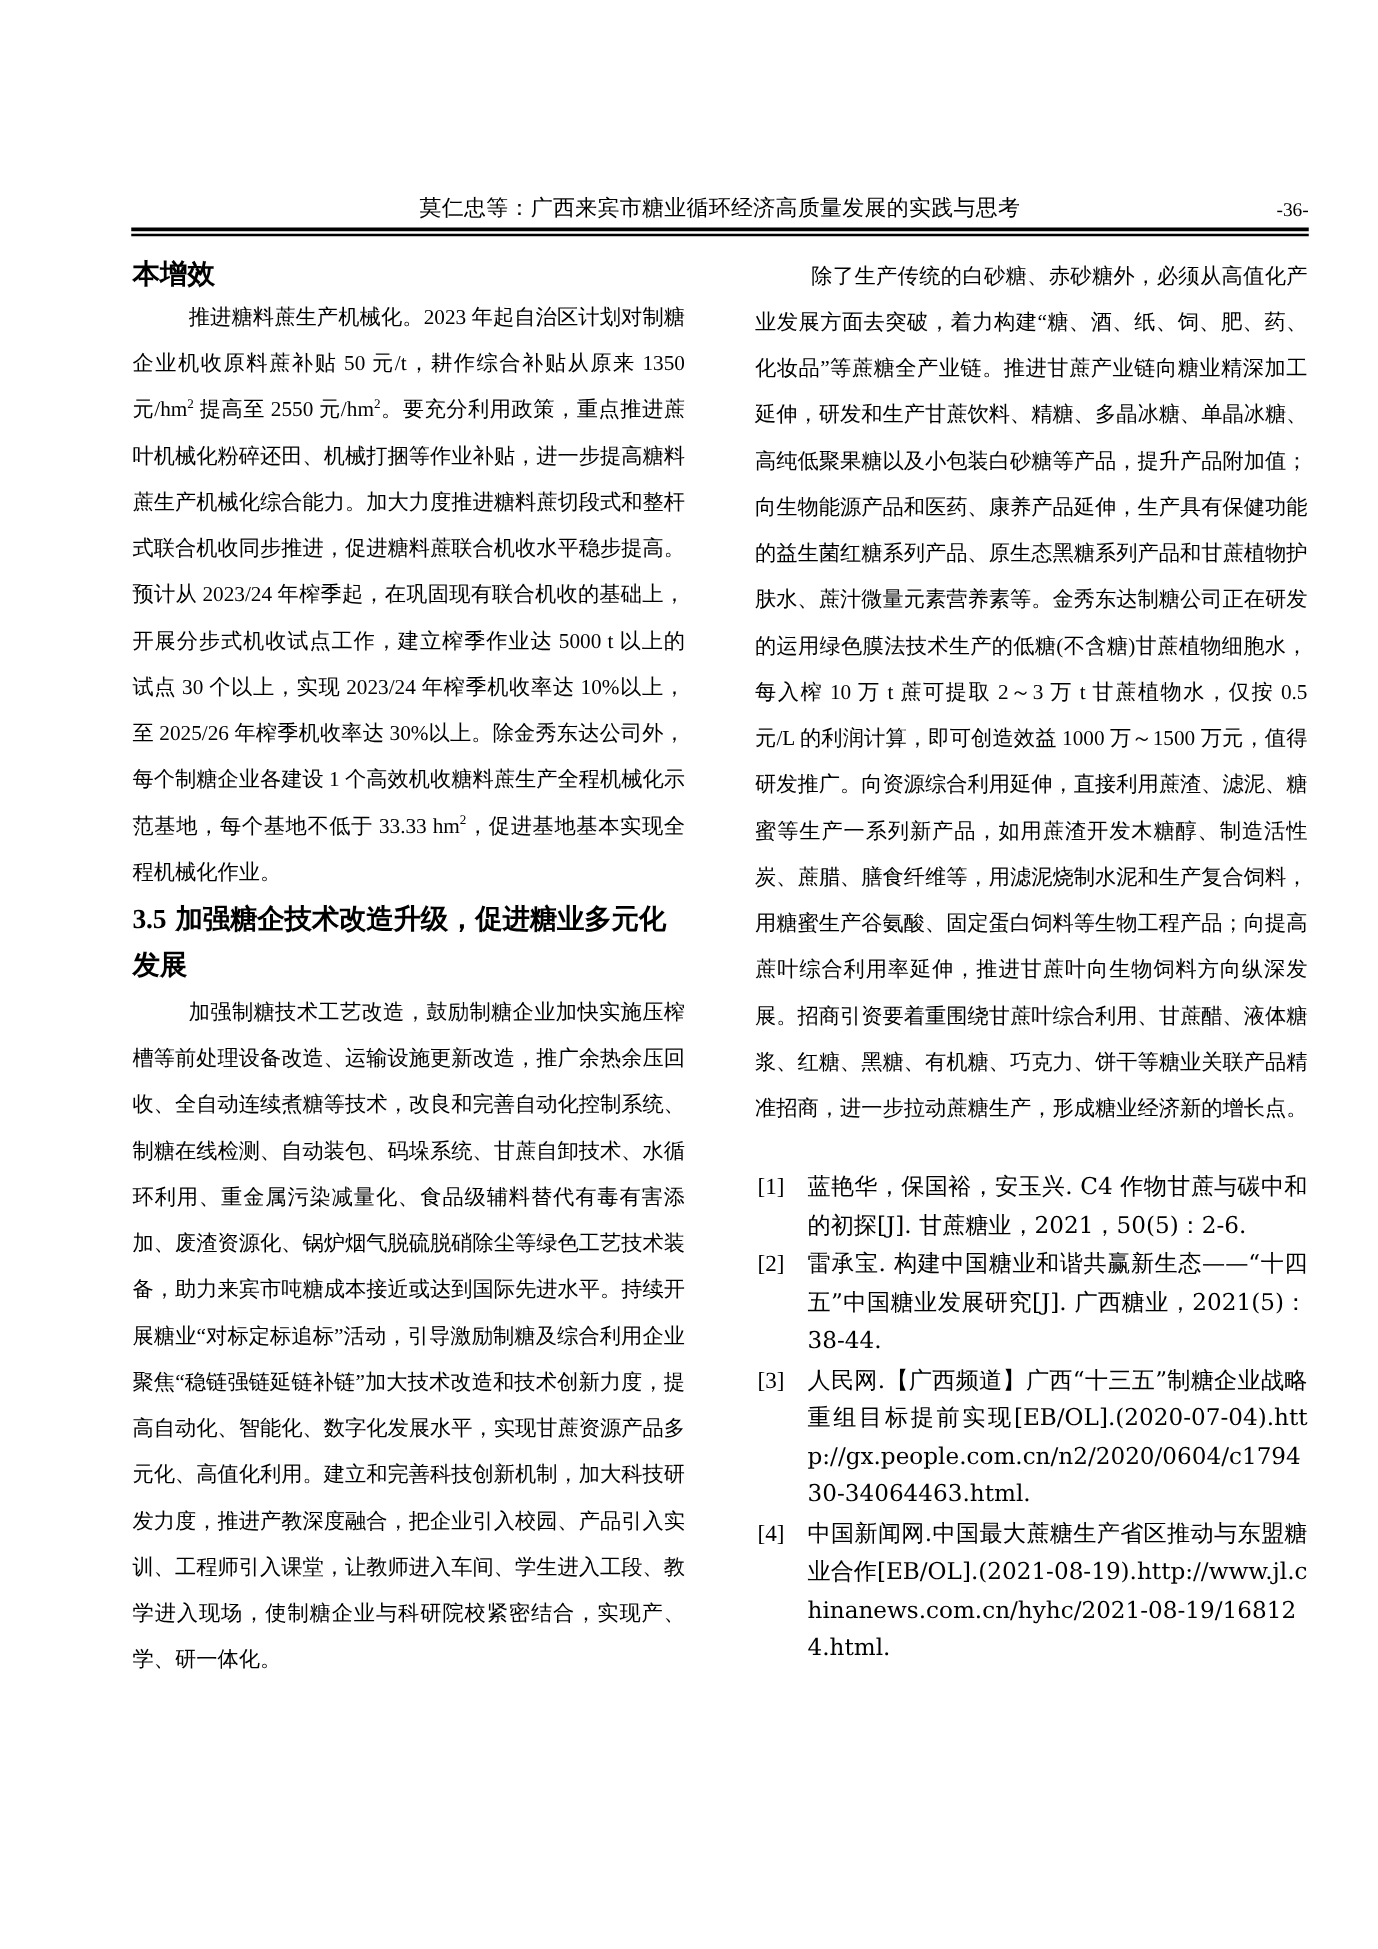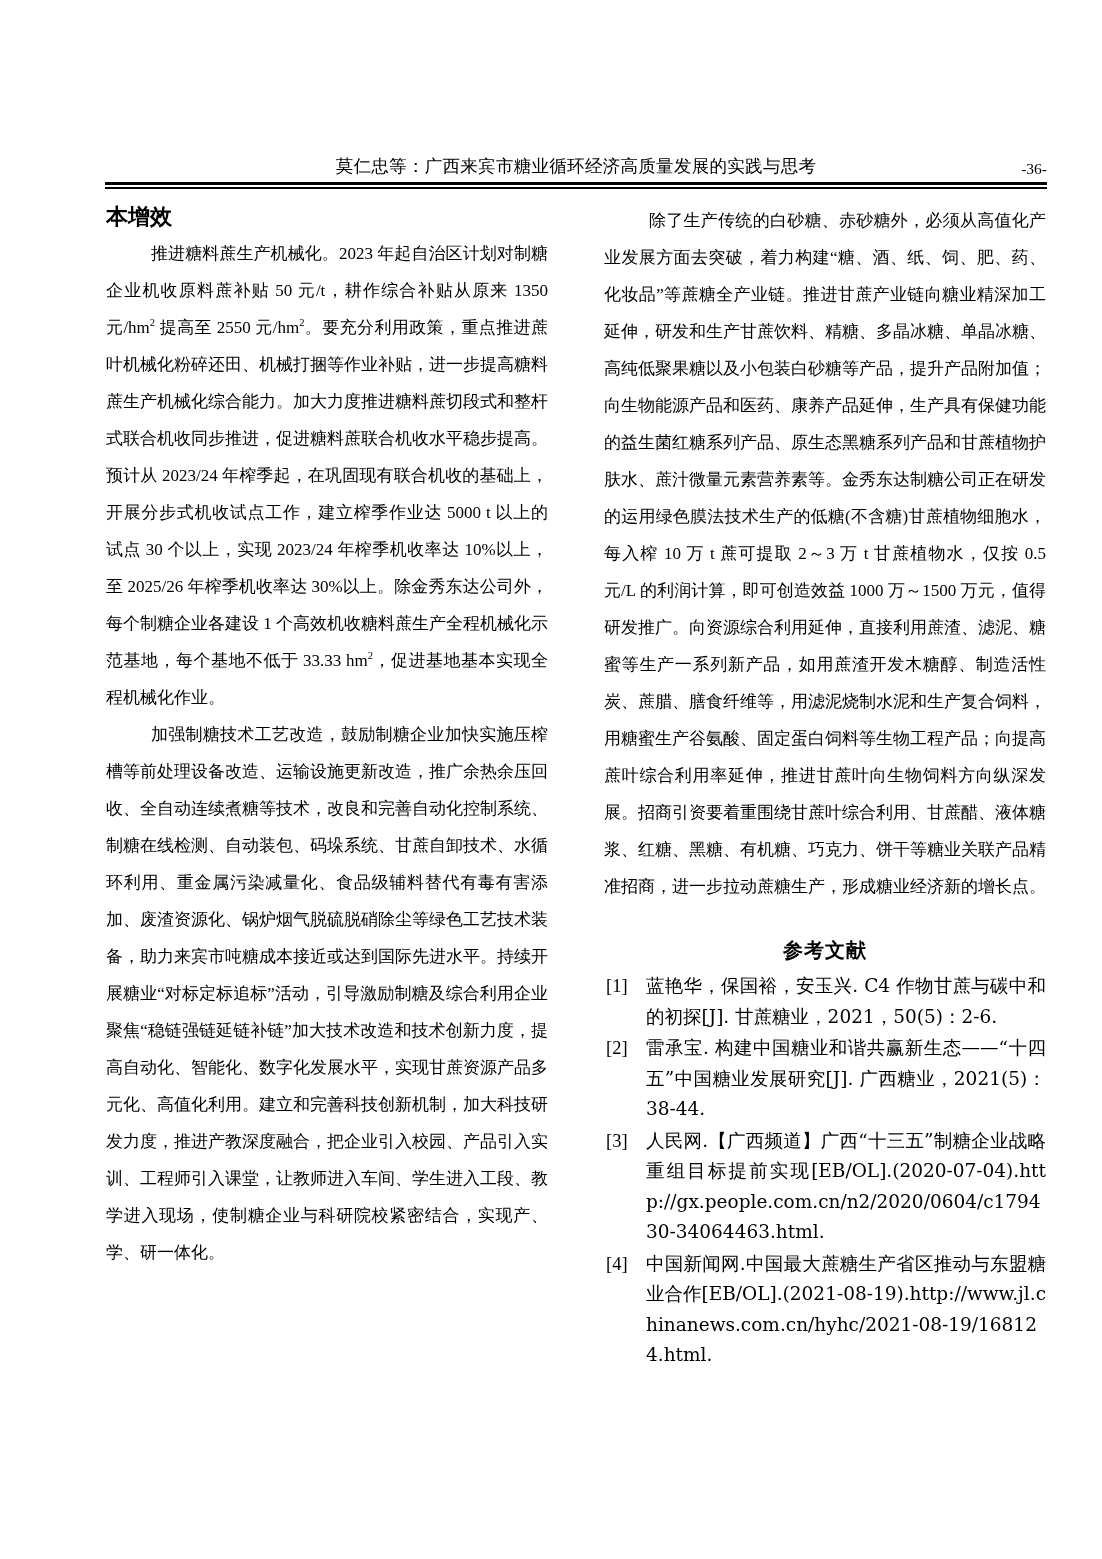--- a/index.html
+++ b/index.html
@@ -88,21 +88,21 @@
     text-indent: 0;
     text-align: left;
     letter-spacing: -0.2px;
   }
   .heading .num {
     font-family: "Liberation Serif", serif;
     font-weight: bold;
   }
 
   .subhead {
-    font-family: Liberation Mono, monospace;
+    font-family: Liberation Serif, serif;
     font-weight: bold;
     font-size: 22px;
     line-height: 33px;
     text-indent: 0;
     text-align: left;
   }
 
   sup {
     font-size: 0.62em;
     vertical-align: super;
@@ -156,31 +156,31 @@
     <span class="runhead-page">-36-</span>
   </div>
   <div class="rule-double"></div>
 
   <div class="col col-left">
 
     <div class="subhead">本增效</div>
 
     <p class="para"><span>推进糖料蔗生产机械化。2023 年起自治区计划对制糖企业机收原料蔗补贴 50 元/t，耕作综合补贴从原来 1350 元/hm<sup>2</sup> 提高至 2550 元/hm<sup>2</sup>。要充分利用政策，重点推进蔗叶机械化粉碎还田、机械打捆等作业补贴，进一步提高糖料蔗生产机械化综合能力。加大力度推进糖料蔗切段式和整杆式联合机收同步推进，促进糖料蔗联合机收水平稳步提高。预计从 2023/24 年榨季起，在巩固现有联合机收的基础上，开展分步式机收试点工作，建立榨季作业达 5000 t 以上的试点 30 个以上，实现 2023/24 年榨季机收率达 10%以上，至 2025/26 年榨季机收率达 30%以上。除金秀东达公司外，每个制糖企业各建设 1 个高效机收糖料蔗生产全程机械化示范基地，每个基地不低于 33.33 hm<sup>2</sup>，促进基地基本实现全程机械化作业。</span></p>
 
+    <div class="heading"><span class="num">3.5</span> <span>加强糖企技术改造升级，促进糖业多元化发展</span></div>
 
     <p class="para">加强制糖技术工艺改造，鼓励制糖企业加快实施压榨槽等前处理设备改造、运输设施更新改造，推广余热余压回收、全自动连续煮糖等技术，改良和完善自动化控制系统、制糖在线检测、自动装包、码垛系统、甘蔗自卸技术、水循环利用、重金属污染减量化、食品级辅料替代有毒有害添加、废渣资源化、锅炉烟气脱硫脱硝除尘等绿色工艺技术装备，助力来宾市吨糖成本接近或达到国际先进水平。持续开展糖业“对标定标追标”活动，引导激励制糖及综合利用企业聚焦“稳链强链延链补链”加大技术改造和技术创新力度，提高自动化、智能化、数字化发展水平，实现甘蔗资源产品多元化、高值化利用。建立和完善科技创新机制，加大科技研发力度，推进产教深度融合，把企业引入校园、产品引入实训、工程师引入课堂，让教师进入车间、学生进入工段、教学进入现场，使制糖企业与科研院校紧密结合，实现产、学、研一体化。</p>
 
   </div>
 
   <div class="col col-right">
 
     <p class="para">除了生产传统的白砂糖、赤砂糖外，必须从高值化产业发展方面去突破，着力构建“糖、酒、纸、饲、肥、药、化妆品”等蔗糖全产业链。推进甘蔗产业链向糖业精深加工延伸，研发和生产甘蔗饮料、精糖、多晶冰糖、单晶冰糖、高纯低聚果糖以及小包装白砂糖等产品，提升产品附加值；向生物能源产品和医药、康养产品延伸，生产具有保健功能的益生菌红糖系列产品、原生态黑糖系列产品和甘蔗植物护肤水、蔗汁微量元素营养素等。金秀东达制糖公司正在研发的运用绿色膜法技术生产的低糖(不含糖)甘蔗植物细胞水，每入榨 10 万 t 蔗可提取 2～3 万 t 甘蔗植物水，仅按 0.5 元/L 的利润计算，即可创造效益 1000 万～1500 万元，值得研发推广。向资源综合利用延伸，直接利用蔗渣、滤泥、糖蜜等生产一系列新产品，如用蔗渣开发木糖醇、制造活性炭、蔗腊、膳食纤维等，用滤泥烧制水泥和生产复合饲料，用糖蜜生产谷氨酸、固定蛋白饲料等生物工程产品；向提高蔗叶综合利用率延伸，推进甘蔗叶向生物饲料方向纵深发展。招商引资要着重围绕甘蔗叶综合利用、甘蔗醋、液体糖浆、红糖、黑糖、有机糖、巧克力、饼干等糖业关联产品精准招商，进一步拉动蔗糖生产，形成糖业经济新的增长点。</p>
 
     <div class="refs-block">
-      <div class="refs-title">参考文献</div>
 
       <ul class="refs-list">
         <li class="ref-item">
           <span class="ref-num">[1]</span>
           <span>蓝艳华，保国裕，安玉兴. C4 作物甘蔗与碳中和的初探[J]. 甘蔗糖业，2021，50(5)：2-6.</span>
         </li>
         <li class="ref-item ref-gap">
           <span class="ref-num">[2]</span>
           <span>雷承宝. 构建中国糖业和谐共赢新生态——“十四五”中国糖业发展研究[J]. 广西糖业，2021(5)：38-44.</span>
         </li>

